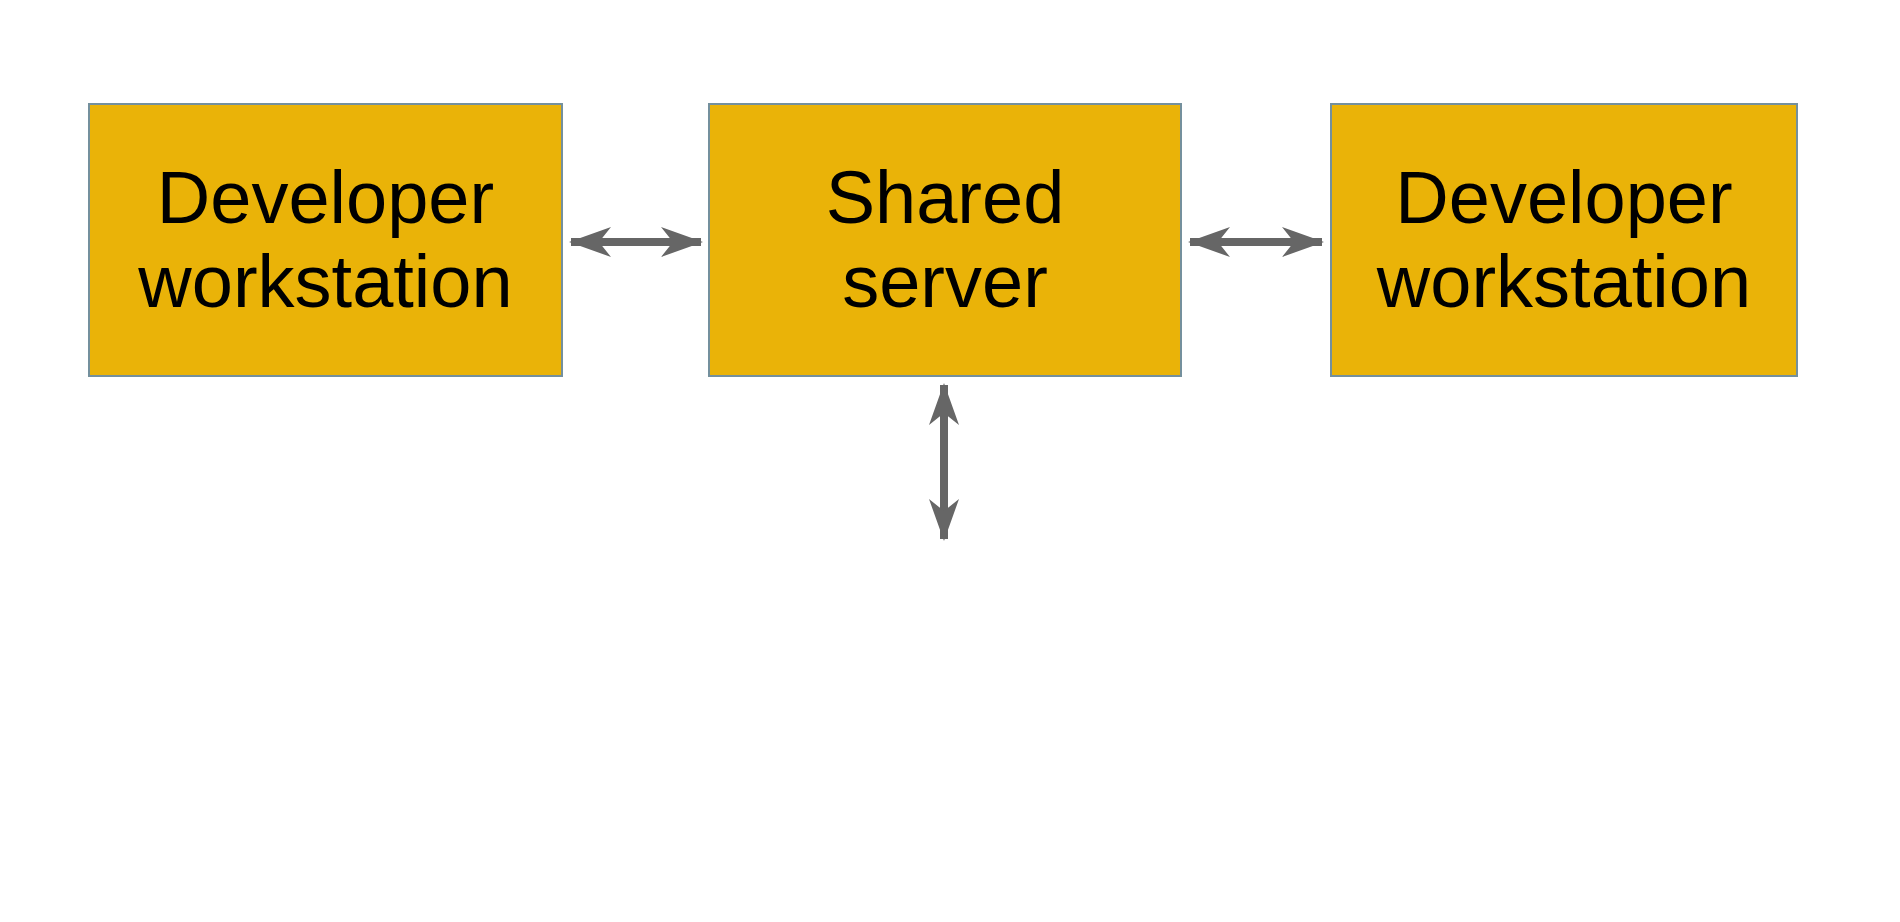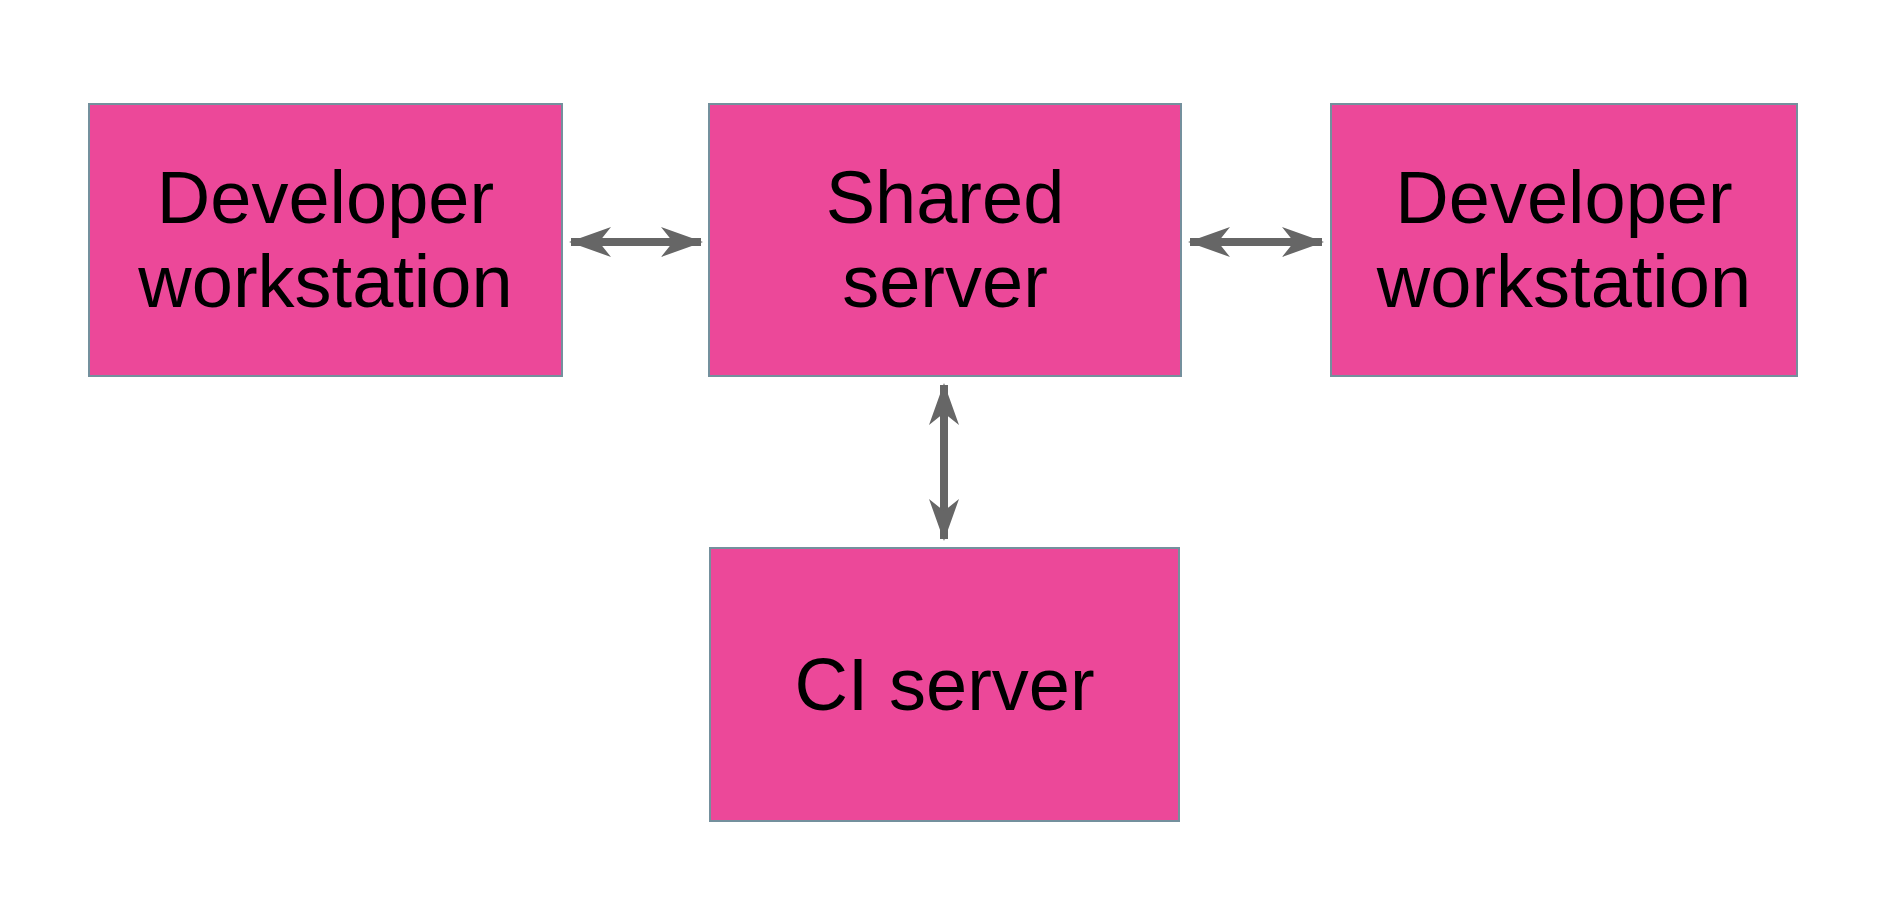--- a/index.html
+++ b/index.html
@@ -12,21 +12,21 @@
     overflow: hidden;
   }
   .edges {
     position: absolute;
     left: 0; top: 0;
     width: 1900px; height: 922px;
     pointer-events: none;
   }
   .node {
     position: absolute;
-    background: #ec4899;
+    background: #eab308;
     border: 2px solid #74909d;
     box-sizing: border-box;
     display: flex;
     flex-direction: column;
     align-items: center;
     justify-content: center;
     text-align: center;
     color: #000000;
     font-size: 74px;
     line-height: 84px;
@@ -62,17 +62,14 @@
   <div class="node" id="node-cache">
     <span>Shared</span>
     <span>server</span>
   </div>
 
   <div class="node" id="node-dev-right">
     <span>Developer</span>
     <span>workstation</span>
   </div>
 
-  <div class="node" id="node-ci">
-    <span>CI server</span>
-  </div>
 
 </div>
 
 </body></html>

